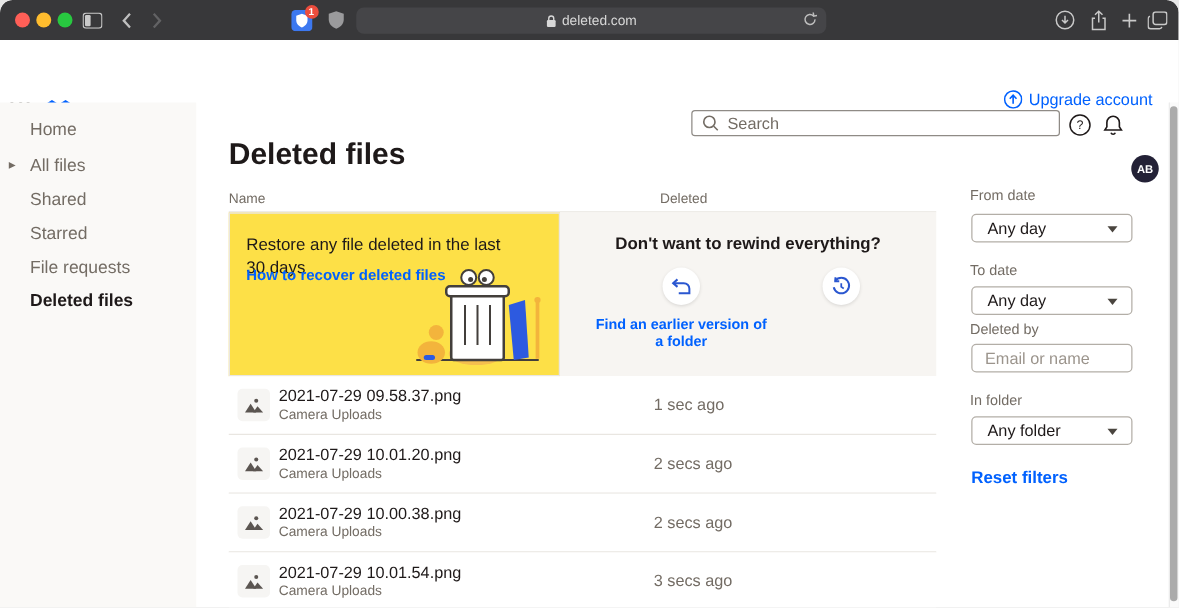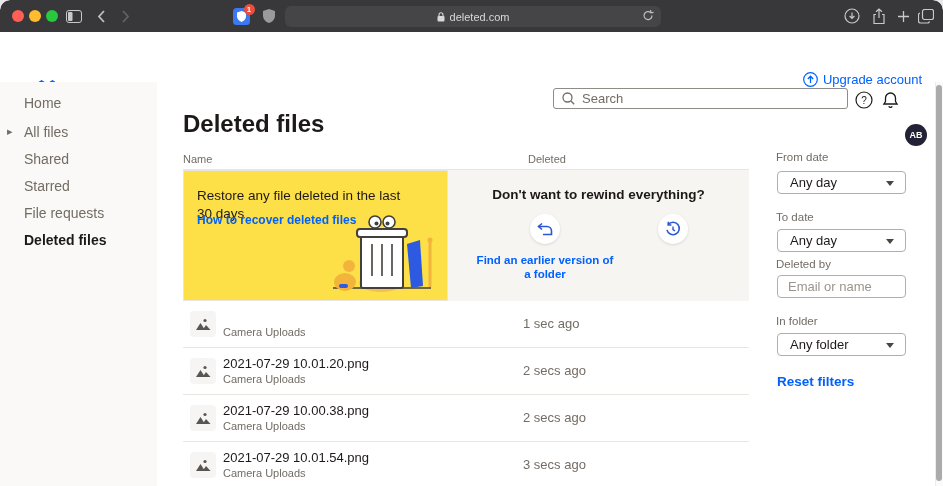--- a/index.html
+++ b/index.html
@@ -283,20 +283,21 @@
   </div>
 
   <div class="file-row" style="top:301px">
     <span class="row-icon">
       <svg width="15" height="13" viewBox="0 0 15 13">
           <circle cx="9" cy="2.5" r="1.6" fill="#5b5551"></circle>
           <polygon points="0,12 4.5,5 9,12" fill="#5b5551"></polygon>
           <polygon points="6.5,12 10,7 14.5,12" fill="#5b5551"></polygon>
         </svg>
     </span>
+    <span class="row-name">2021-07-29 09.58.37.png</span>
     <span class="row-folder">Camera Uploads</span>
     <span class="row-time">1 sec ago</span>
   </div>
   <div class="file-row" style="top:348px">
     <span class="row-icon">
       <svg width="15" height="13" viewBox="0 0 15 13">
           <circle cx="9" cy="2.5" r="1.6" fill="#5b5551"></circle>
           <polygon points="0,12 4.5,5 9,12" fill="#5b5551"></polygon>
           <polygon points="6.5,12 10,7 14.5,12" fill="#5b5551"></polygon>
         </svg>

